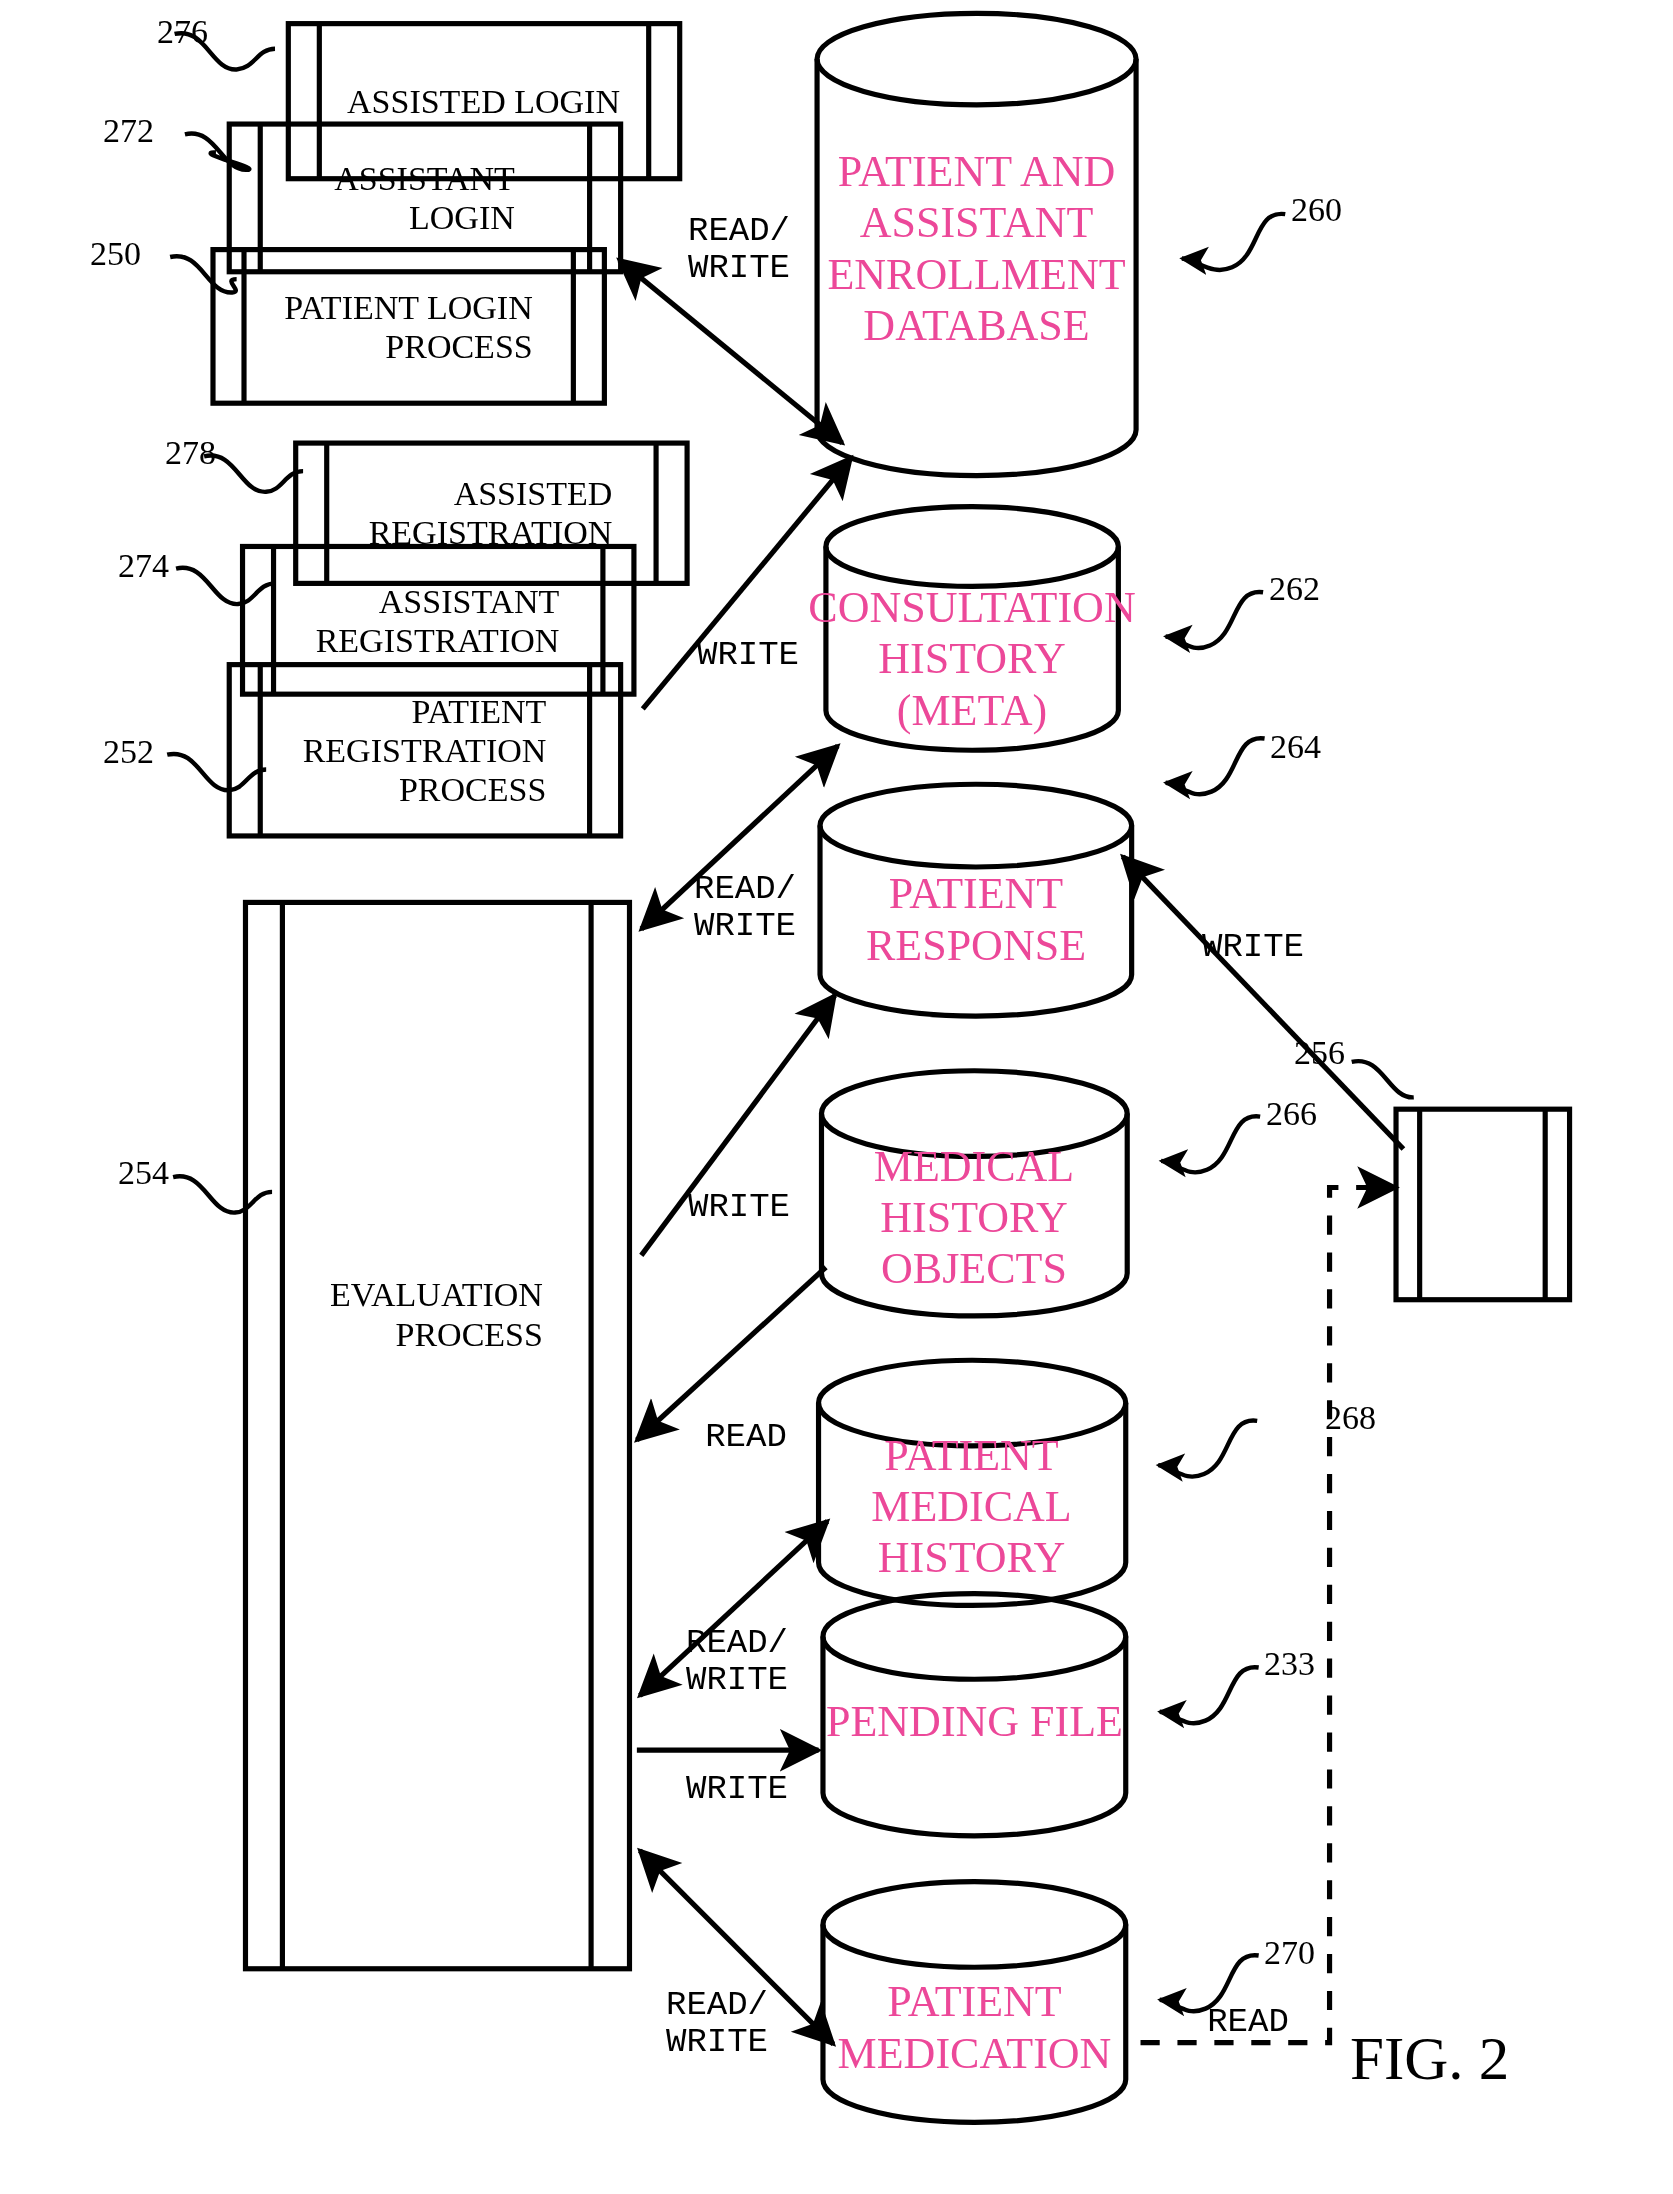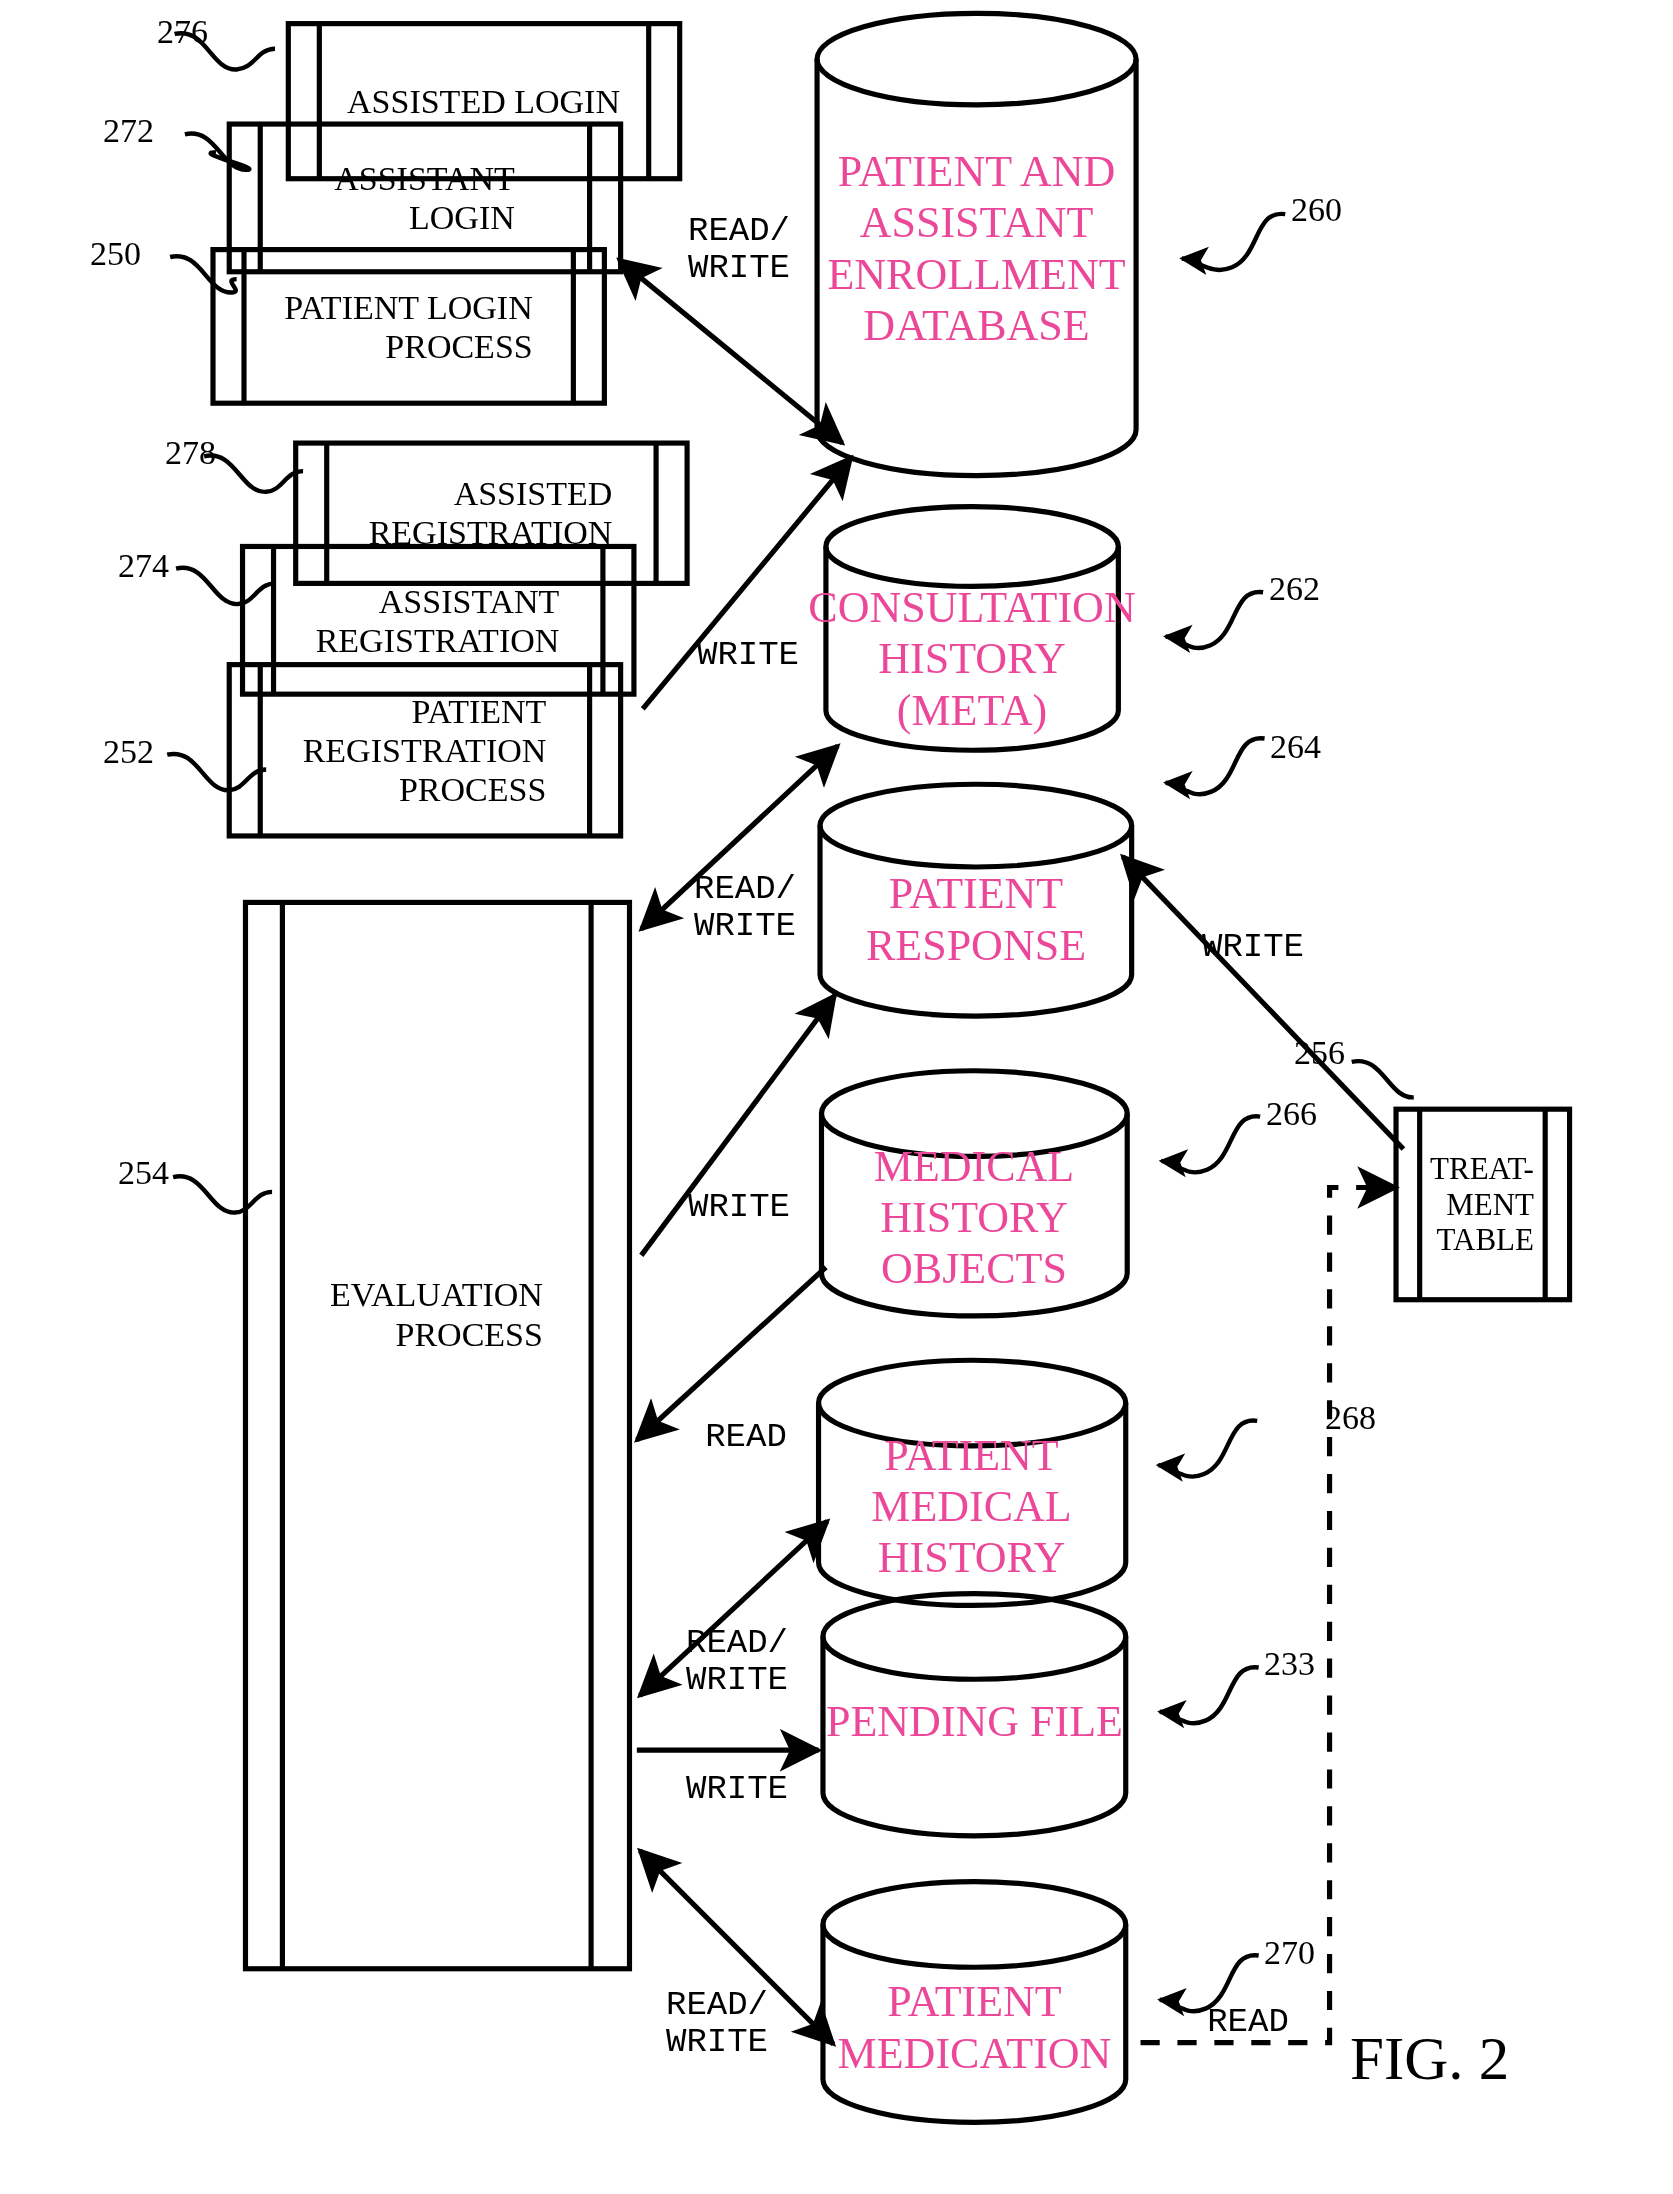--- a/index.html
+++ b/index.html
@@ -213,23 +213,20 @@
 PROCESS</div>
   <div class="boxtext" style="left:326px;top:443px;width:329px;height:140px;">ASSISTED
 REGISTRATION</div>
   <div class="boxtext" style="left:273px;top:547px;width:329px;height:148px;">ASSISTANT
 REGISTRATION</div>
   <div class="boxtext" style="left:260px;top:665px;width:329px;height:171px;">PATIENT
 REGISTRATION
 PROCESS</div>
   <div class="boxtext" style="left:282px;top:1248px;width:309px;height:133px;">EVALUATION
 PROCESS</div>
-  <div class="boxtext" style="left:1419px;top:1109px;width:126px;height:191px;font-size:31px;">TREAT-
-MENT
-TABLE</div>
 
   <div class="cyltext" style="left:817px;top:145px;width:319px;height:207px;">PATIENT AND
 ASSISTANT
 ENROLLMENT
 DATABASE</div>
   <div class="cyltext" style="left:820px;top:583px;width:304px;height:152px;">CONSULTATION
 HISTORY
 (META)</div>
   <div class="cyltext" style="left:820px;top:864px;width:312px;height:111px;">PATIENT
 RESPONSE</div>

